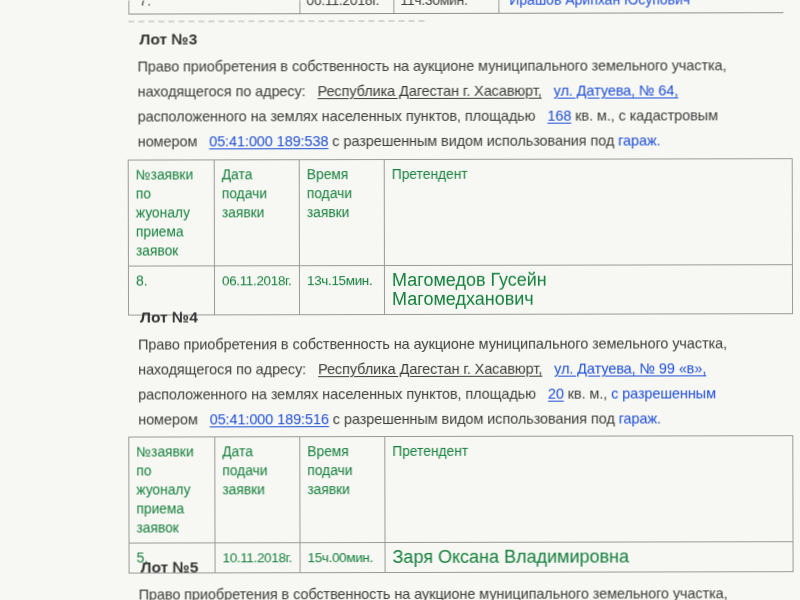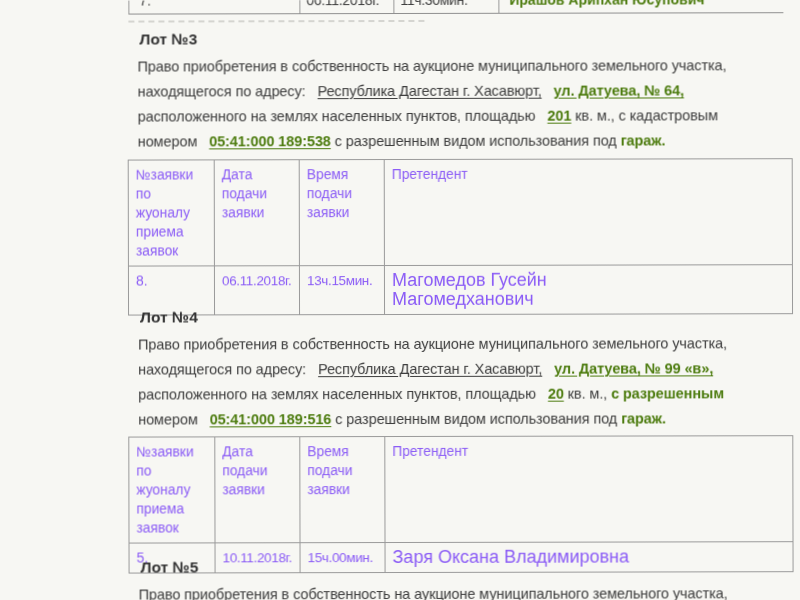--- a/index.html
+++ b/index.html
@@ -3,21 +3,21 @@
 <meta charset="utf-8">
 <style>
   html,body{margin:0;padding:0;}
   .page{
     position:relative;width:800px;height:600px;overflow:hidden;
     background:#f7f7f3;
     font-family:"Liberation Sans",sans-serif;
     color:#3d3d3d;
   }
   .scan{position:absolute;inset:0;filter:blur(0.3px);transform:rotate(-0.12deg);}
-  .b{font-weight:bold;color:#4d7c0f;}
+  .b{font-weight:normal;color:#1d4ed8;}
   .u{text-decoration:underline;text-underline-offset:2px;padding-left:8px;}
 
   
   .top-fragment{
     position:absolute;left:129px;top:0;width:655px;height:13px;overflow:hidden;
     border-bottom:1px solid #8f8f8f;
   }
   .frag-row{
     position:absolute;left:0;top:-11px;width:100%;height:24px;
     display:flex;font-size:14px;line-height:22px;
@@ -40,21 +40,21 @@
   .pline{white-space:nowrap;}
 
   
   table.apps{
     position:absolute;left:128px;width:664px;
     border-collapse:collapse;table-layout:fixed;
     font-size:13.8px;line-height:19px;
   }
   table.apps th,table.apps td{
     border:1px solid #9a9a9a;padding:5px 7px;text-align:left;
-    vertical-align:top;font-weight:normal;box-sizing:border-box;color:#8b5cf6;
+    vertical-align:top;font-weight:normal;box-sizing:border-box;color:#15803d;
   }
   table.apps th{border-bottom:1px dashed #9a9a9a;height:80px;}
   td.c-date,td.c-time{white-space:nowrap;letter-spacing:-0.35px;font-size:13.5px;}
   td.c-claimant{font-weight:bold;color:#2b2b2b;white-space:pre-line;font-size:18px;}
   td.c-num{font-size:14px;}
   .t1{top:159px;}
   .t2{top:436px;}
   .s3{top:30px;}
   .s4{top:308px;}
   .s5{top:558px;}
@@ -73,21 +73,21 @@
         <div class="fc fc4 b">Ирашов Арипхан Юсупович</div>
       </div>
     </div>
     <div class="frag-artifact"></div>
 
     <section class="lot s3">
       <h2 class="lot-title">Лот №3</h2>
       <div class="para">
           <div class="pline"><span>Право приобретения в собственность на аукционе муниципального земельного участка,</span></div>
           <div class="pline"><span>находящегося по адресу: </span><span class="u">Республика Дагестан г. Хасавюрт,</span><span> </span><span class="b u">ул. Датуева, № 64,</span></div>
-          <div class="pline"><span>расположенного на землях населенных пунктов, площадью </span><span class="b u">201</span><span> кв. м., с кадастровым</span></div>
+          <div class="pline"><span>расположенного на землях населенных пунктов, площадью </span><span class="b u">168</span><span> кв. м., с кадастровым</span></div>
           <div class="pline"><span>номером </span><span class="b u">05:41:000 189:538</span><span> с разрешенным видом использования под </span><span class="b">гараж.</span></div>
         </div>
     </section>
 
     <table class="apps t1">
       <colgroup>
           <col style="width:86px">
           <col style="width:85px">
           <col style="width:85px">
           <col style="width:408px">

